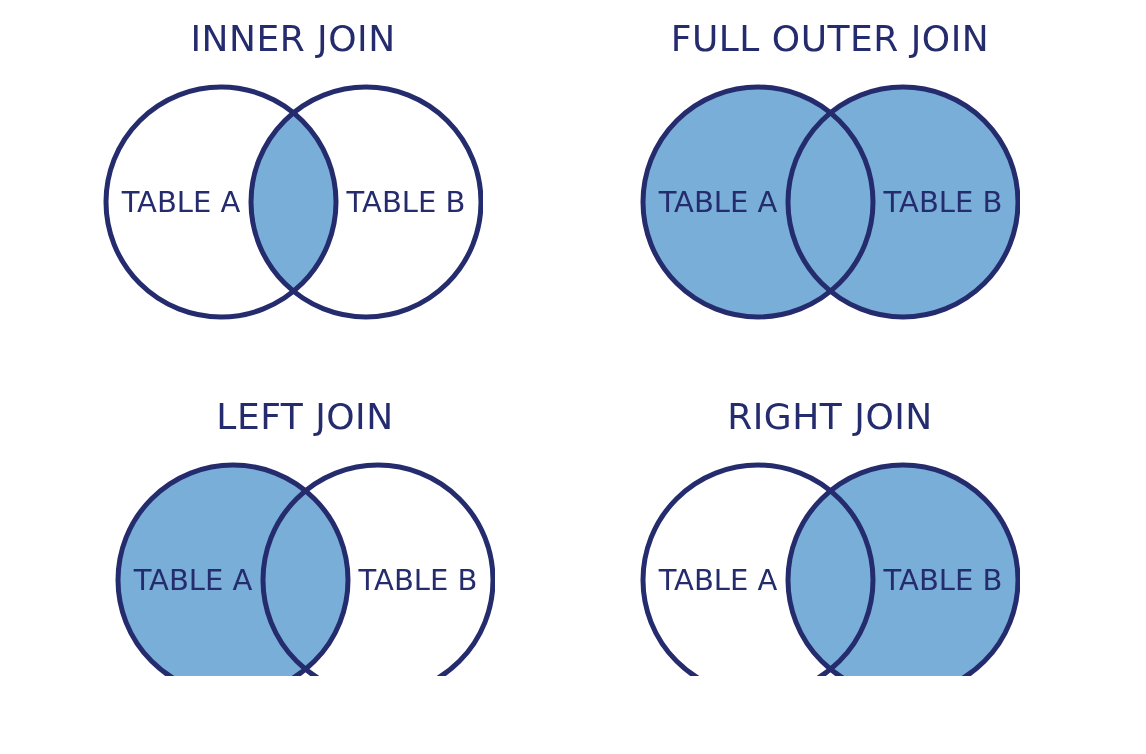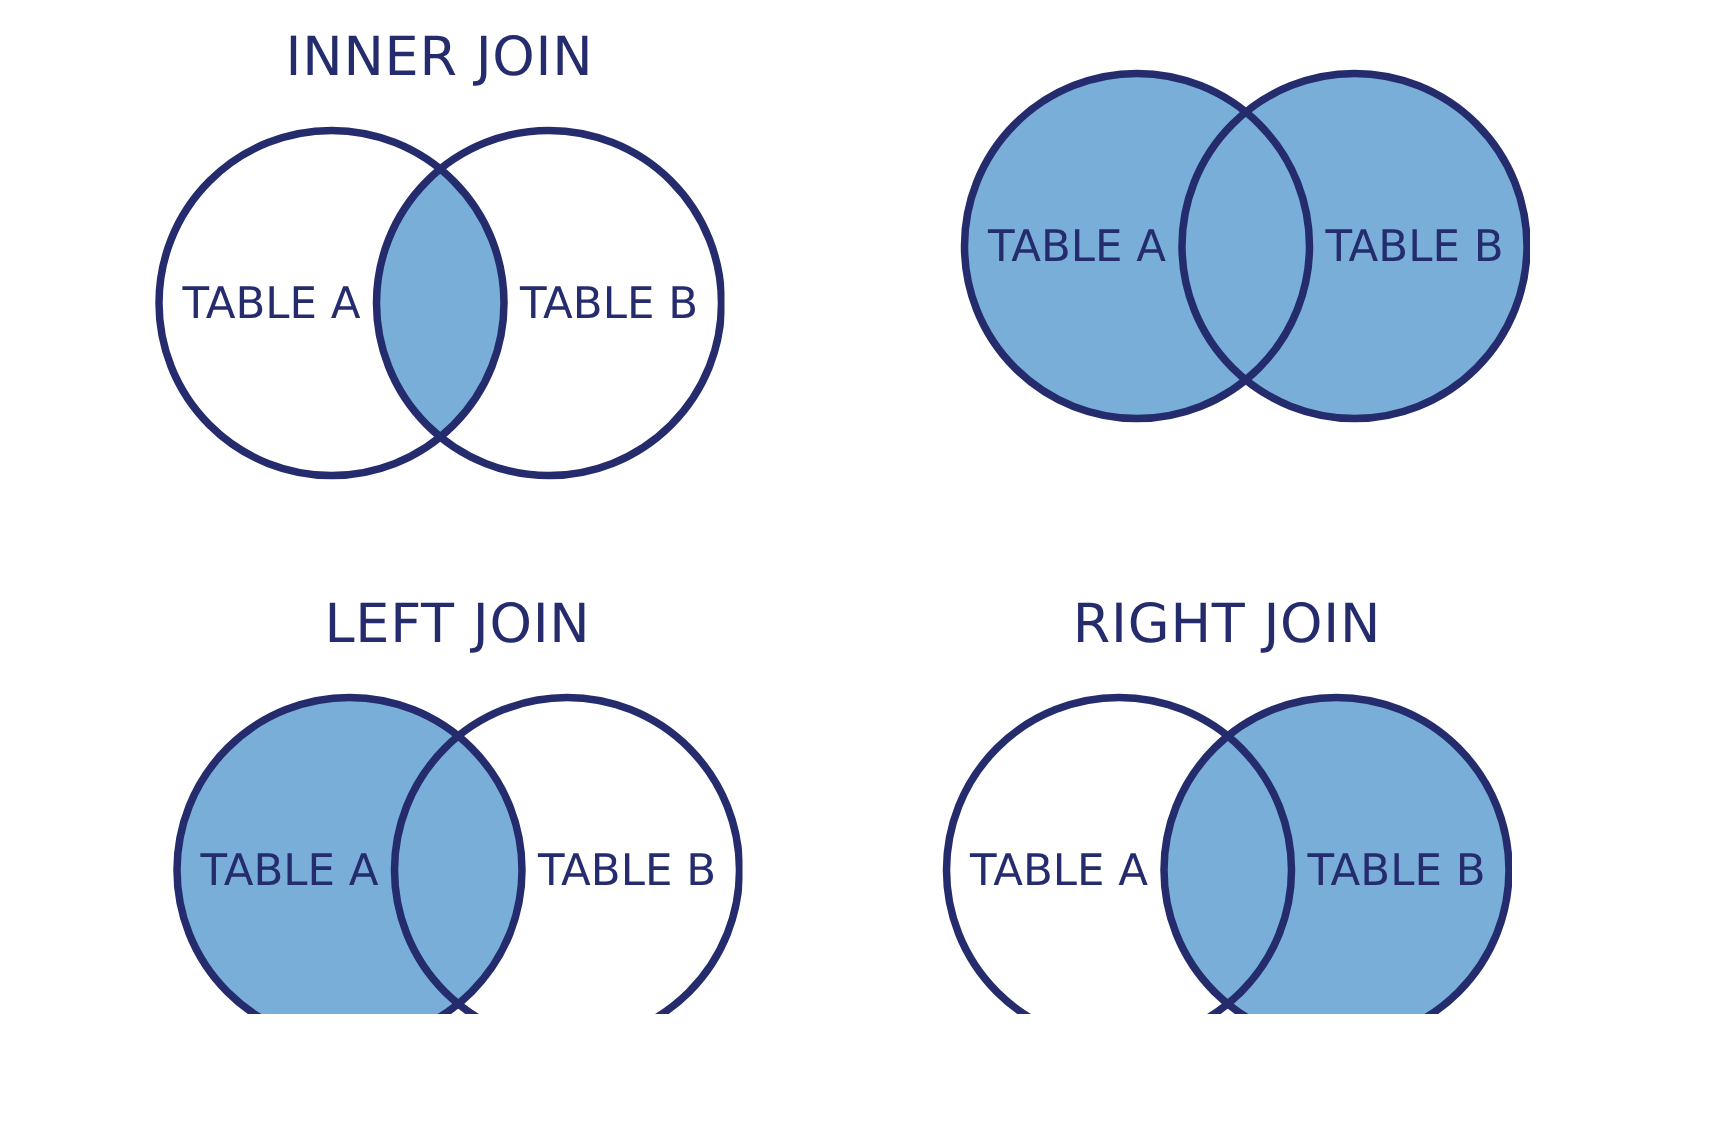--- a/index.html
+++ b/index.html
@@ -18,21 +18,21 @@
   .quadrant {
     position: absolute;
     width: 500px;
     display: flex;
     flex-direction: column;
     align-items: center;
   }
   .q1 { left: 43px;  top: 20px; }
   .q2 { left: 580px; top: 20px; }
   .q3 { left: 55px;  top: 398px; }
-  .q4 { left: 568px; top: 398px; }
+  .q4 { left: 580px; top: 398px; }
   .diagram-title {
     margin: 0;
     font-size: 36px;
     font-weight: 400;
     line-height: 38px;
     letter-spacing: 0.5px;
     color: var(--navy, #252c6e);
     white-space: nowrap;
   }
   .venn-svg { margin-top: 26px; display: block; }
@@ -66,20 +66,21 @@
       <circle class="fill-b" cx="263" cy="118" r="115" fill="#ffffff"></circle>
       <circle class="fill-lens" cx="263" cy="118" r="115" clip-path="url(#clipA0)" fill="#79aed8"></circle>
       <circle class="ring" cx="118" cy="118" r="115"></circle>
       <circle class="ring" cx="263" cy="118" r="115"></circle>
       <text class="venn-label" x="78" y="118">TABLE A</text>
       <text class="venn-label" x="303" y="118">TABLE B</text>
     </svg>
   </section>
 
   <section class="quadrant q2">
+    <h2 class="diagram-title">FULL OUTER JOIN</h2>
     <svg class="venn-svg" width="380" height="236" viewBox="0 0 380 236">
       <defs>
         <clipPath id="clipA1">
             <circle cx="118" cy="118" r="115"></circle>
           </clipPath>
       </defs>
       <circle class="fill-a" cx="118" cy="118" r="115" fill="#79aed8"></circle>
       <circle class="fill-b" cx="263" cy="118" r="115" fill="#79aed8"></circle>
       <circle class="fill-lens" cx="263" cy="118" r="115" clip-path="url(#clipA1)" fill="#79aed8"></circle>
       <circle class="ring" cx="118" cy="118" r="115"></circle>

